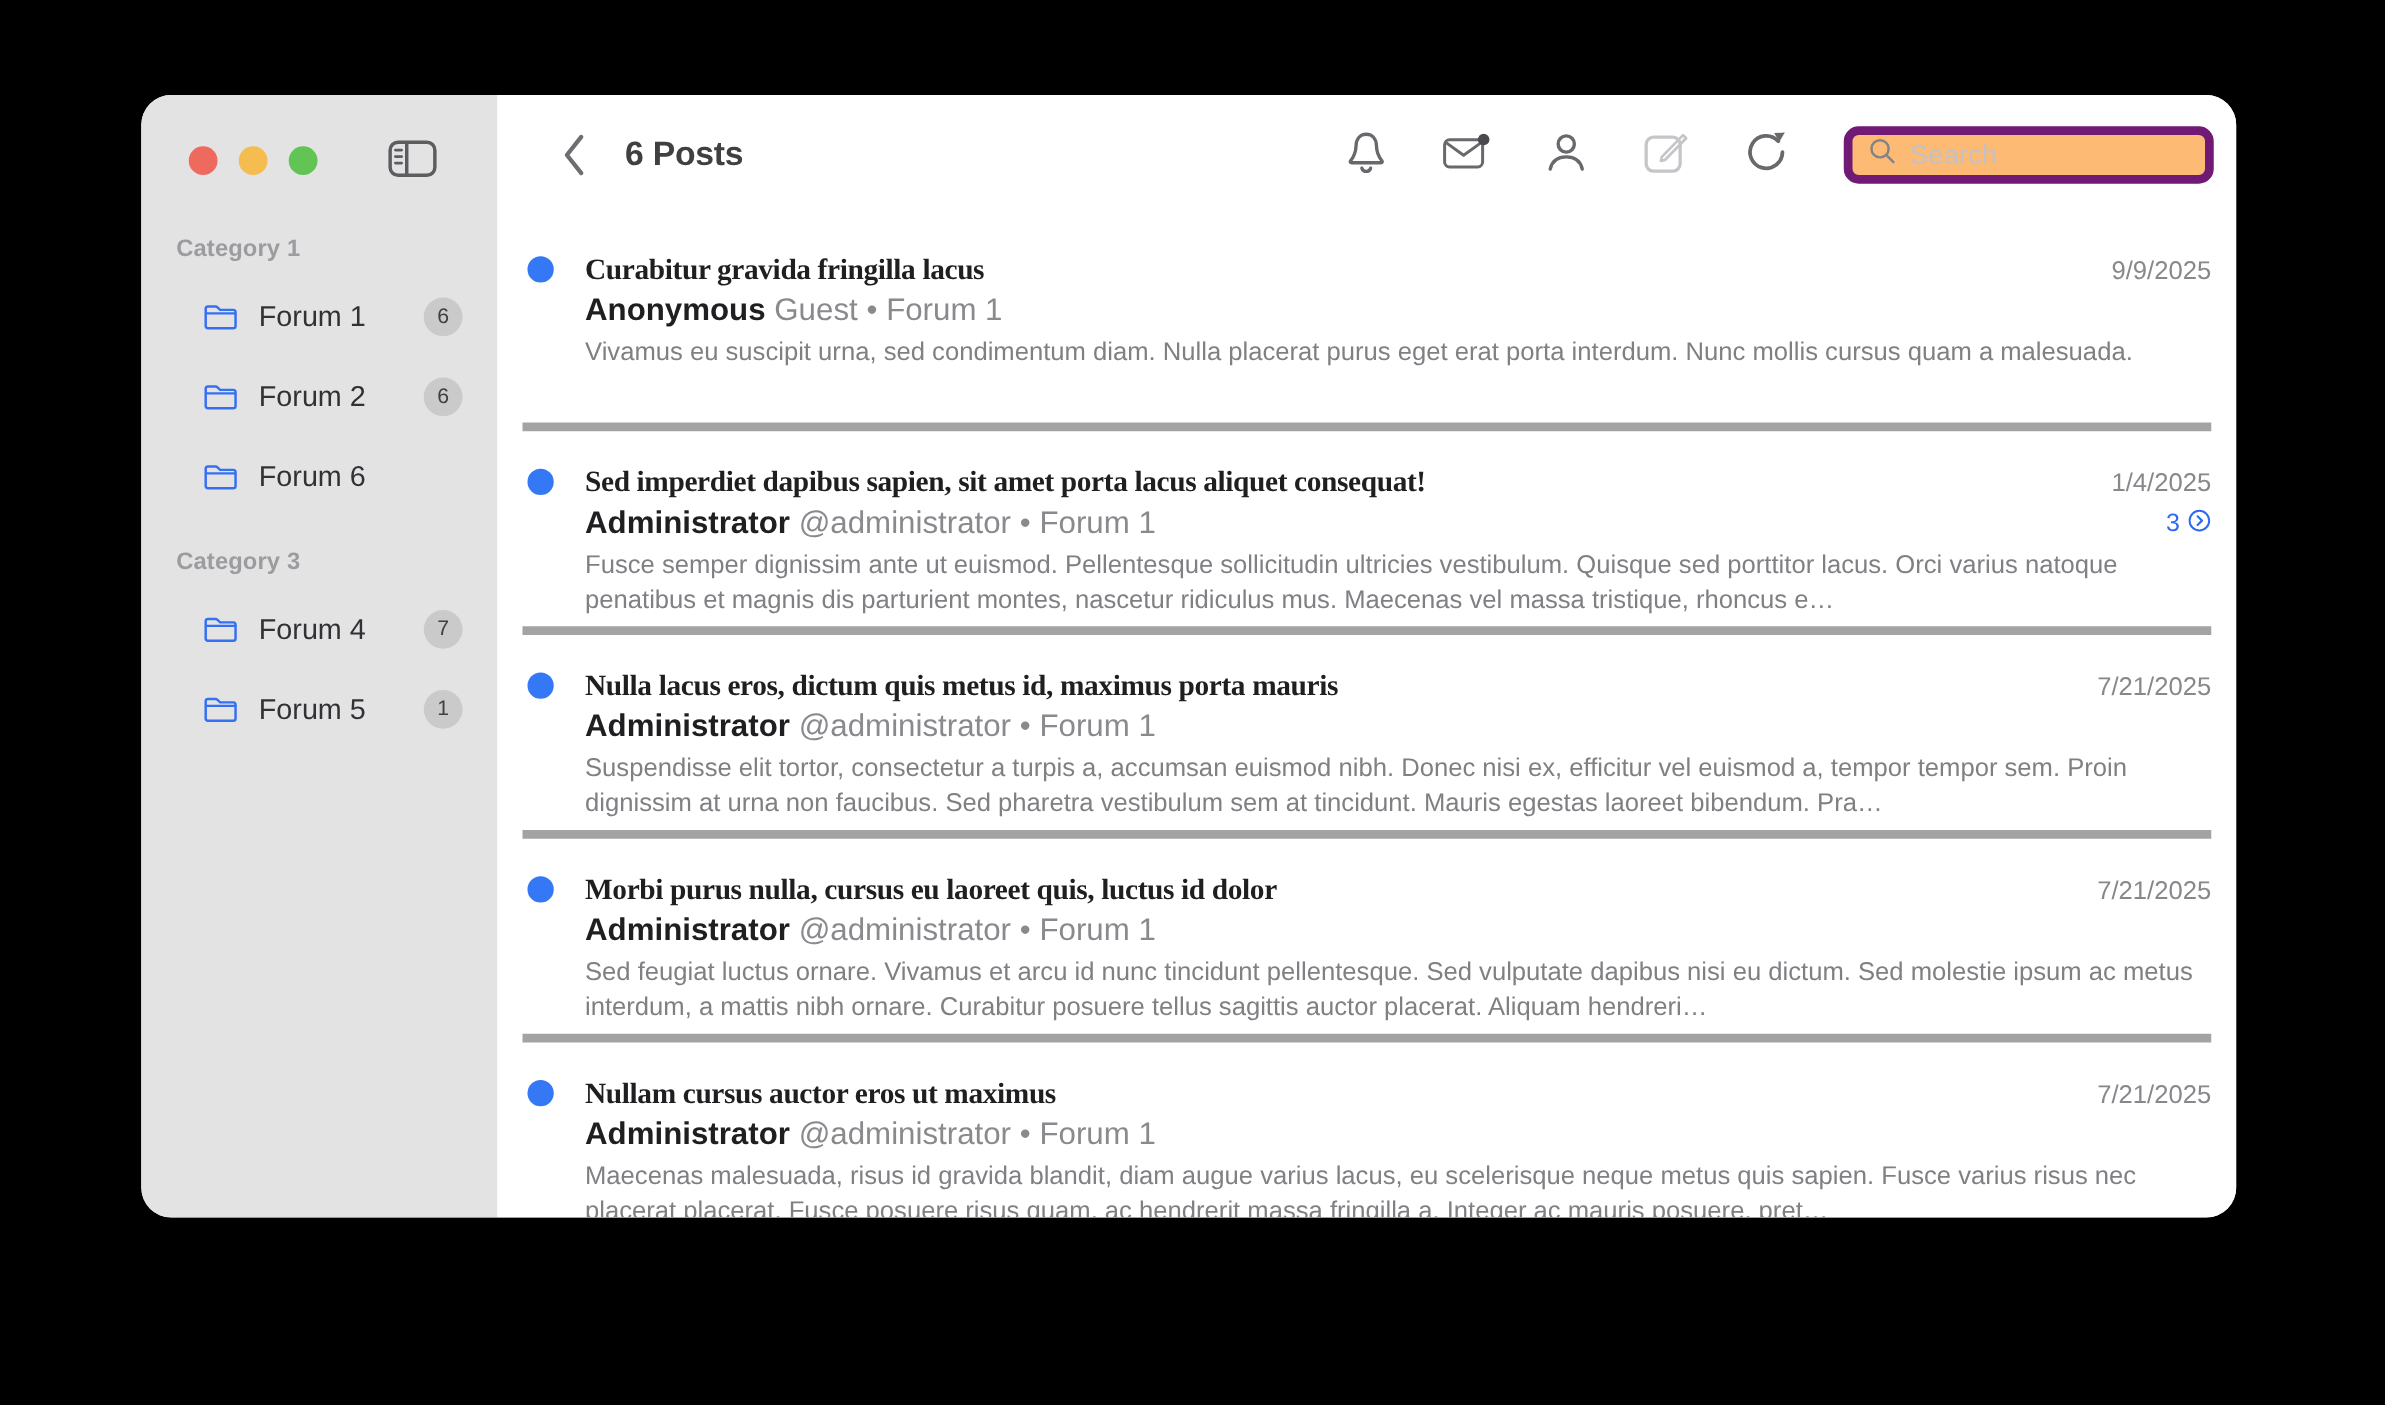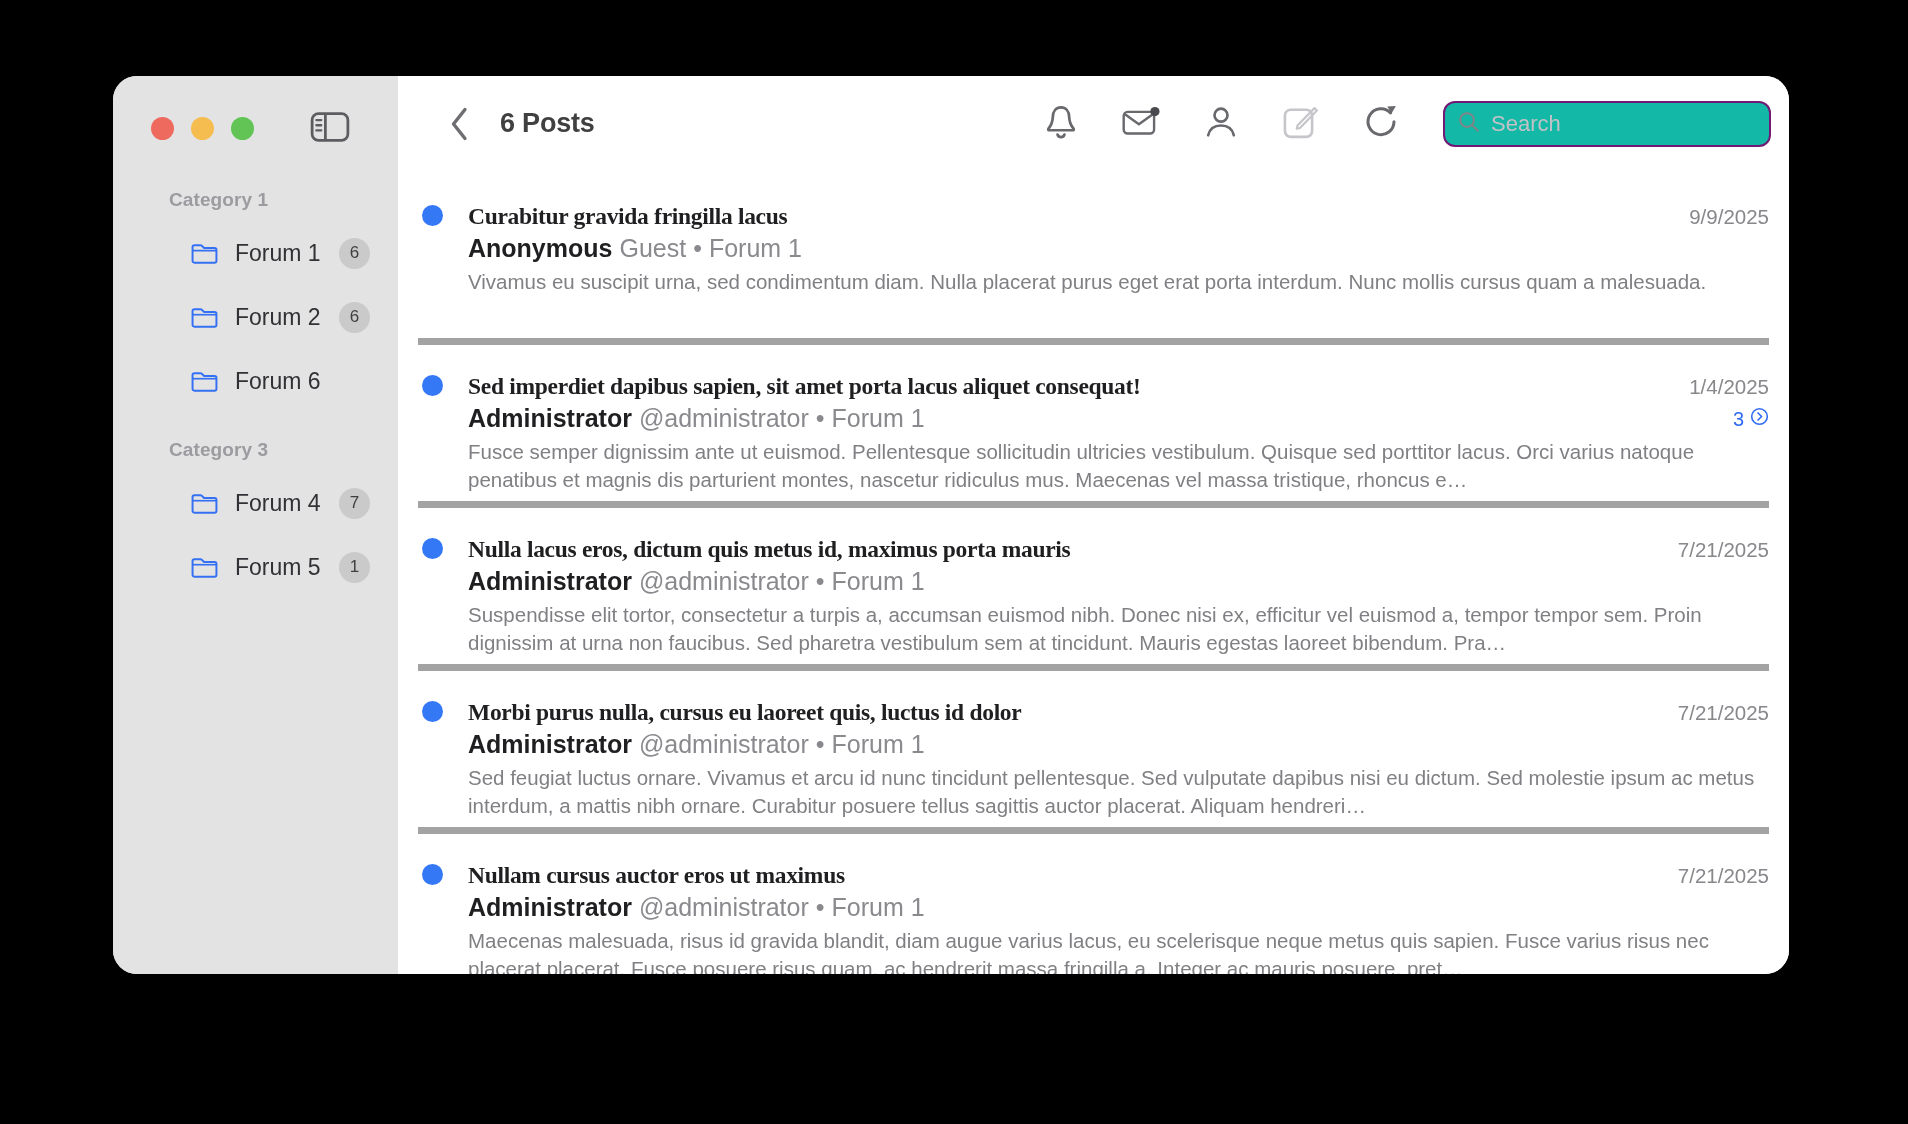--- a/index.html
+++ b/index.html
@@ -13,21 +13,21 @@
   .sidebar { width:285px; flex:none; background:#e3e3e3; position:relative; }
   .traffic { position:absolute; top:41px; left:38px; display:flex; gap:17px; }
   .light { width:23px; height:23px; border-radius:50%; }
   .light.red    { background:#ee6a5f; }
   .light.yellow { background:#f5bd4f; }
   .light.green  { background:#61c455; }
   .sidebar-toggle { position:absolute; top:36px; left:196px; width:42px; height:30px;
                     color:#5d5d61; background:none; border:none; cursor:default; }
   .sidebar-toggle svg { width:100%; height:100%; }
 
-  .sidebar-content { position:absolute; top:112px; left:0; right:0;margin-left:28px; }
+  .sidebar-content { position:absolute; top:112px; left:0; right:0; }
   .section + .section { margin-top:28px; }
   .cat-label { font-size:19px; font-weight:700; color:#9b9ba0; margin:0 28px 12px 28px;
                line-height:24px; letter-spacing:.1px; }
   .forum-row { display:flex; align-items:center; height:58px; margin:0 14px 6px 14px;
                padding:0 14px 0 36px; border-radius:10px; cursor:default; }
   .folder { width:27px; height:23px; color:#3470f4; flex:none; }
   .folder svg { width:100%; height:100%; }
   .forum-name { font-size:23px; color:#323236; margin-left:17px; }
   .badge { margin-left:auto; min-width:31px; height:31px; padding:0 8px; border-radius:16px;
            background:#cacaca; color:#3f3f42; font-size:17px; font-weight:500;
@@ -39,22 +39,22 @@
                  display:flex; align-items:center; padding:6px 18px 10px 50px; }
   .back-btn { width:22px; height:34px; color:#6d6d72; background:none; border:none; flex:none; }
   .back-btn svg { width:100%; height:100%; }
   .page-title { font-size:27px; font-weight:700; color:#404040; margin-left:30px;
                 letter-spacing:-.2px; }
   .spacer { flex:1; }
   .hicon { width:40px; height:40px; margin-left:40px; color:#68686d; background:none;
            border:none; flex:none; display:flex; align-items:center; justify-content:center; }
   .hicon svg { width:38px; height:38px; }
   .hicon.disabled { color:#c6c6ca; }
-  .search-field { width:328px; height:46px; margin-left:42px; flex:none;
-                  border:2px solid #701a75; border-radius:12px; background:#14b8a6;
+  .search-field { width:296px; height:46px; margin-left:42px; flex:none;
+                  border:7px solid #701a75; border-radius:12px; background:#fdba74;
                   display:flex; align-items:center; padding:0 12px; }
   .search-field svg { width:24px; height:24px; color:#828287; flex:none; }
   .search-field input { border:none; outline:none; flex:1; min-width:0; margin-left:10px;
                         font-size:22px; color:#333; background:transparent;
                         font-family:"Liberation Sans","DejaVu Sans",sans-serif; }
   .search-field input::placeholder { color:#c2c2c6; }
 
   
   .post-list { position:absolute; top:99px; left:0; right:0; bottom:0;
                padding:0 20px; overflow:hidden; }

